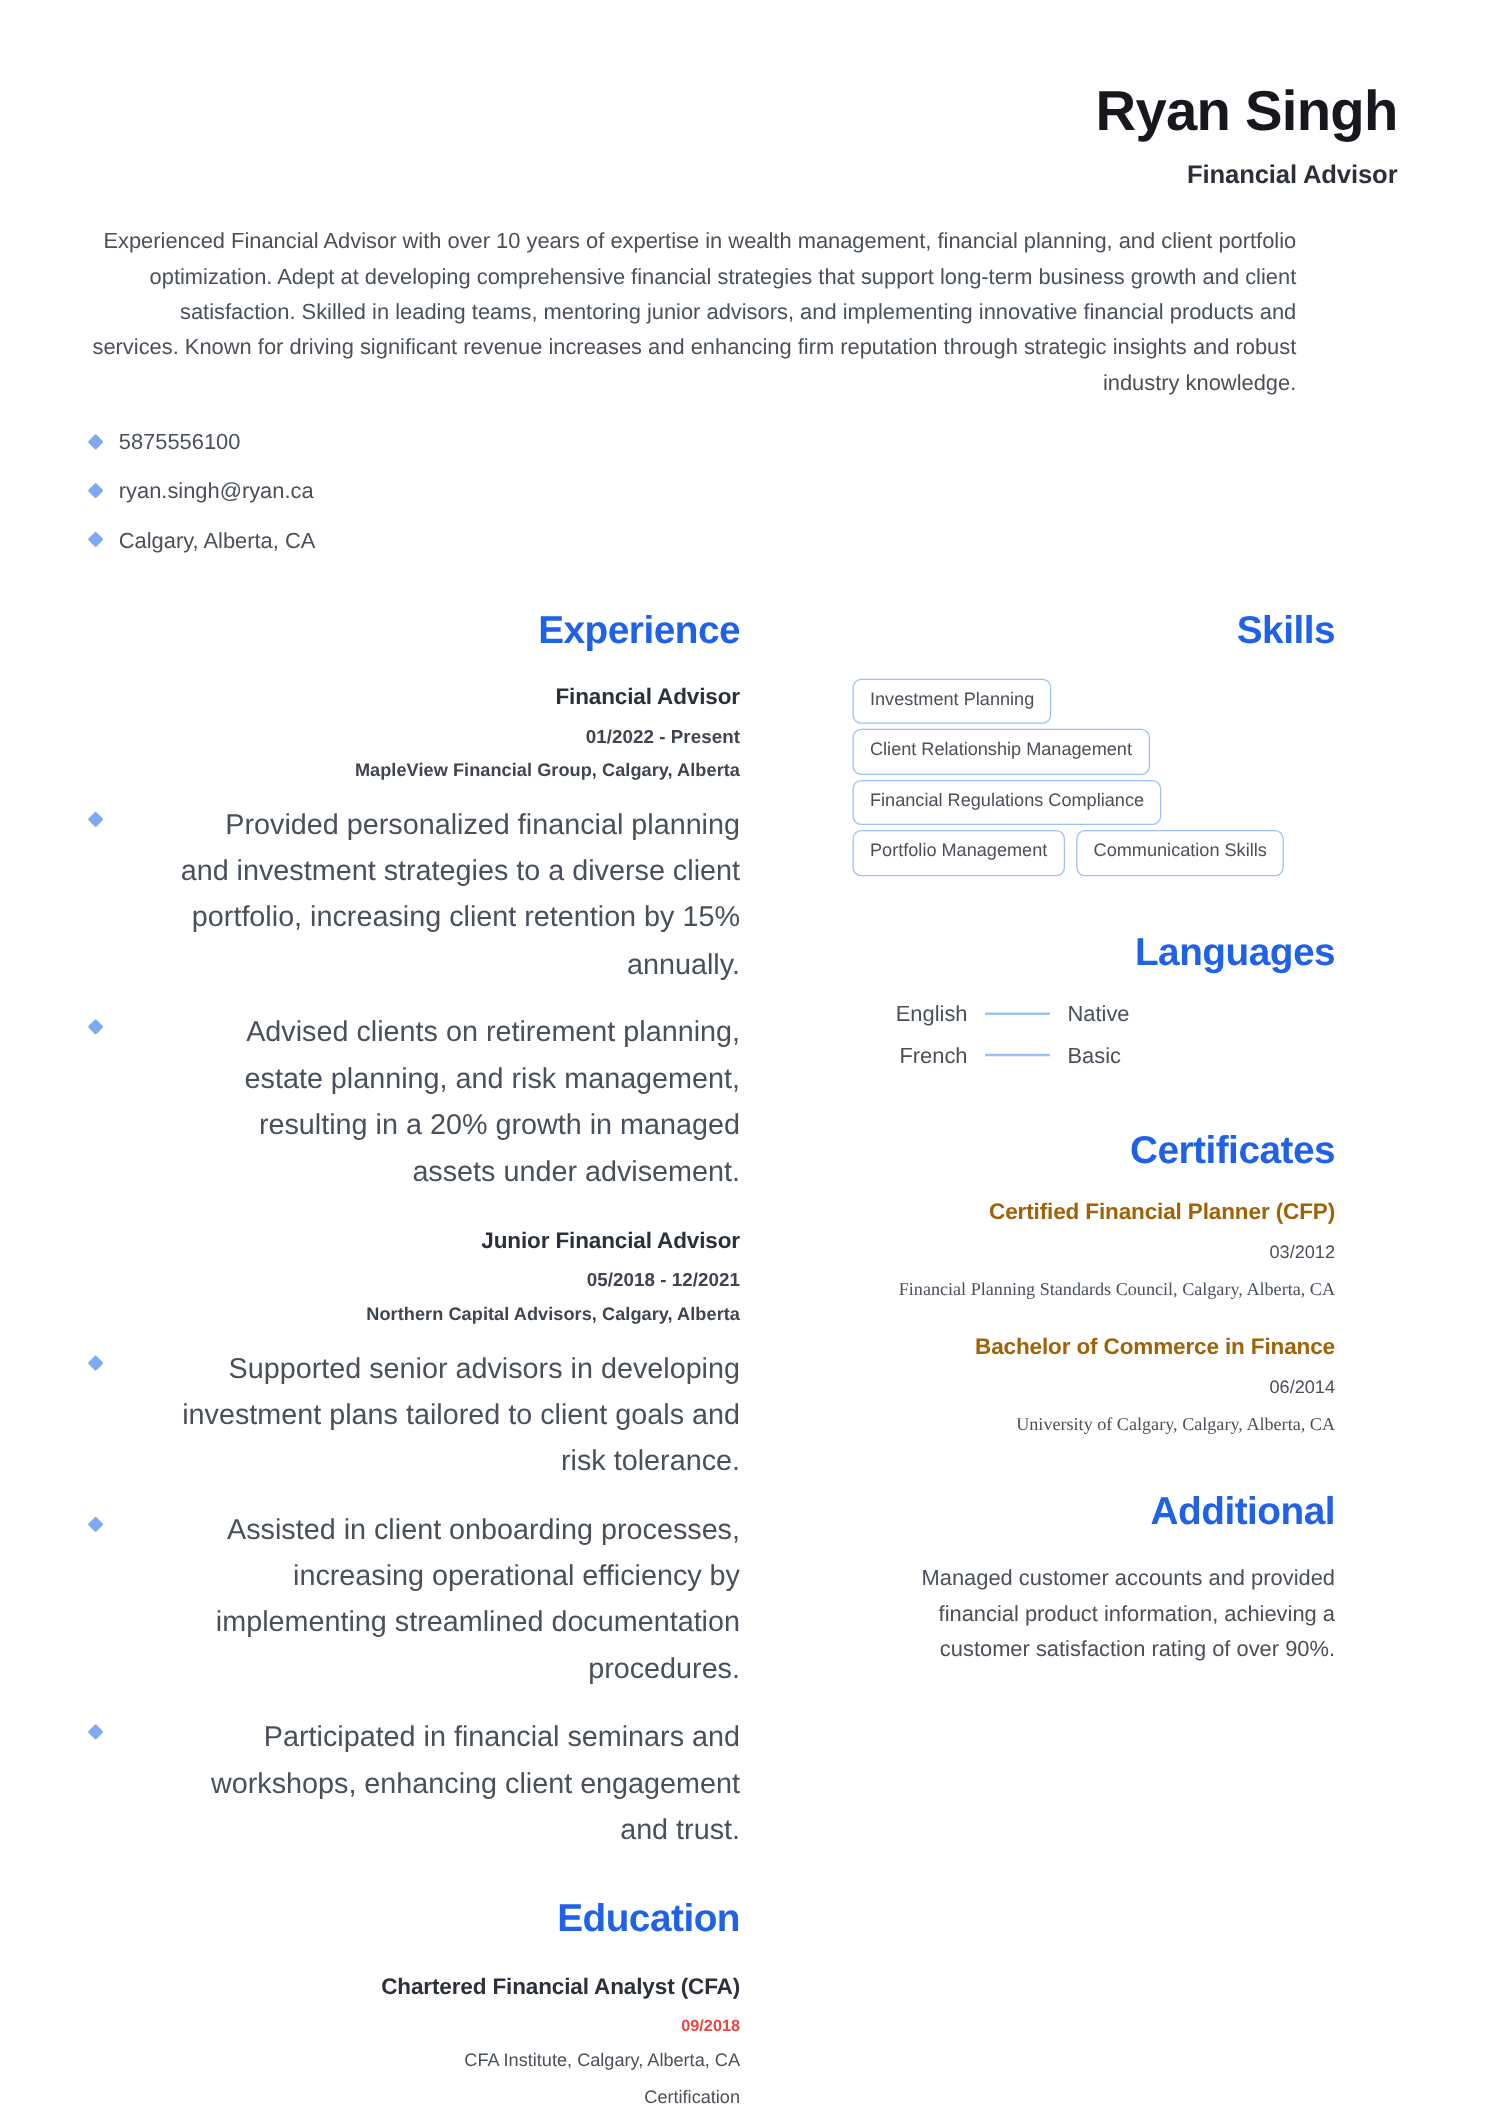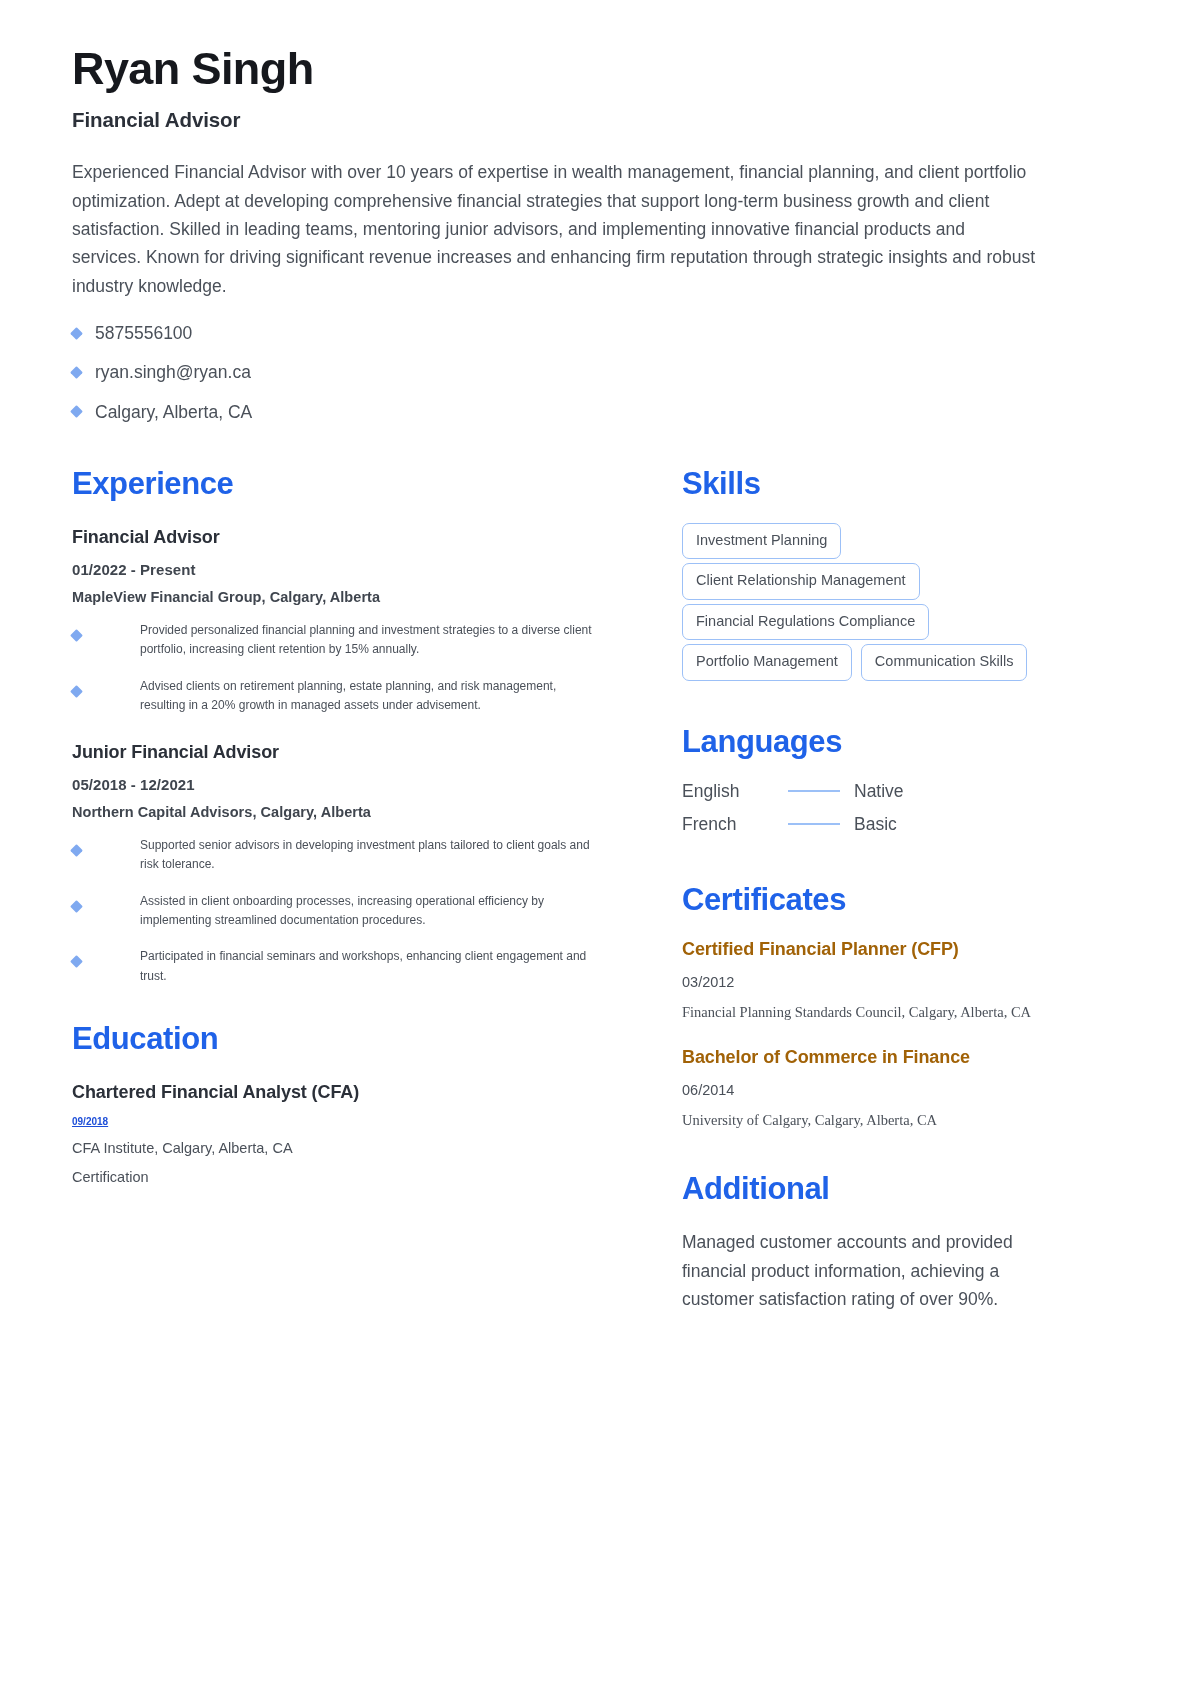--- a/index.html
+++ b/index.html
@@ -13,22 +13,23 @@
   body {
     font-family: "Liberation Sans", sans-serif;
     color: #3a4049;
     -webkit-font-smoothing: antialiased;
   }
 
   .page {
     position: relative;
     width: 1190px;
     height: 1612px;
-    padding: 44px 72px 0 72px;
+    padding: 64px 72px 0 72px;
     background: #ffffff;
+    text-align: right;
   }
 
   
   .header { margin-bottom: 8px; }
 
   .full-name {
     font-size: 45px;
     font-weight: 700;
     letter-spacing: -0.6px;
     color: #16181d;
@@ -129,21 +130,21 @@
 
   .bullet {
     display: flex;
     align-items: flex-start;
     margin-bottom: 17px;
   }
 
   .bullet .diamond { margin-top: 10px; margin-right: 15px; }
 
   .bullet-text {
-    font-size: 12px;
+    font-size: 23px;
     line-height: 1.62;
     color: #4a5059;
     flex: 1;
     margin-left: 44px;
   }
 
   
   .skill-tags {
     display: flex;
     flex-wrap: wrap;
@@ -211,25 +212,24 @@
 
   .cert-org {
     font-size: 14.5px;
     color: #4a5059;
     line-height: 1.5;
     font-family: Liberation Serif, serif;
   }
 
   
   .edu-date {
-    font-size: 10px;
+    font-size: 13px;
     font-weight: 600;
-    color: #1d4ed8;
+    color: #ef4444;
     margin-bottom: 13px;
-    text-decoration: underline;
   }
 
   .edu-org {
     font-size: 14.5px;
     color: #4a5059;
     margin-bottom: 13px;
   }
 
   .edu-type {
     font-size: 14.5px;

